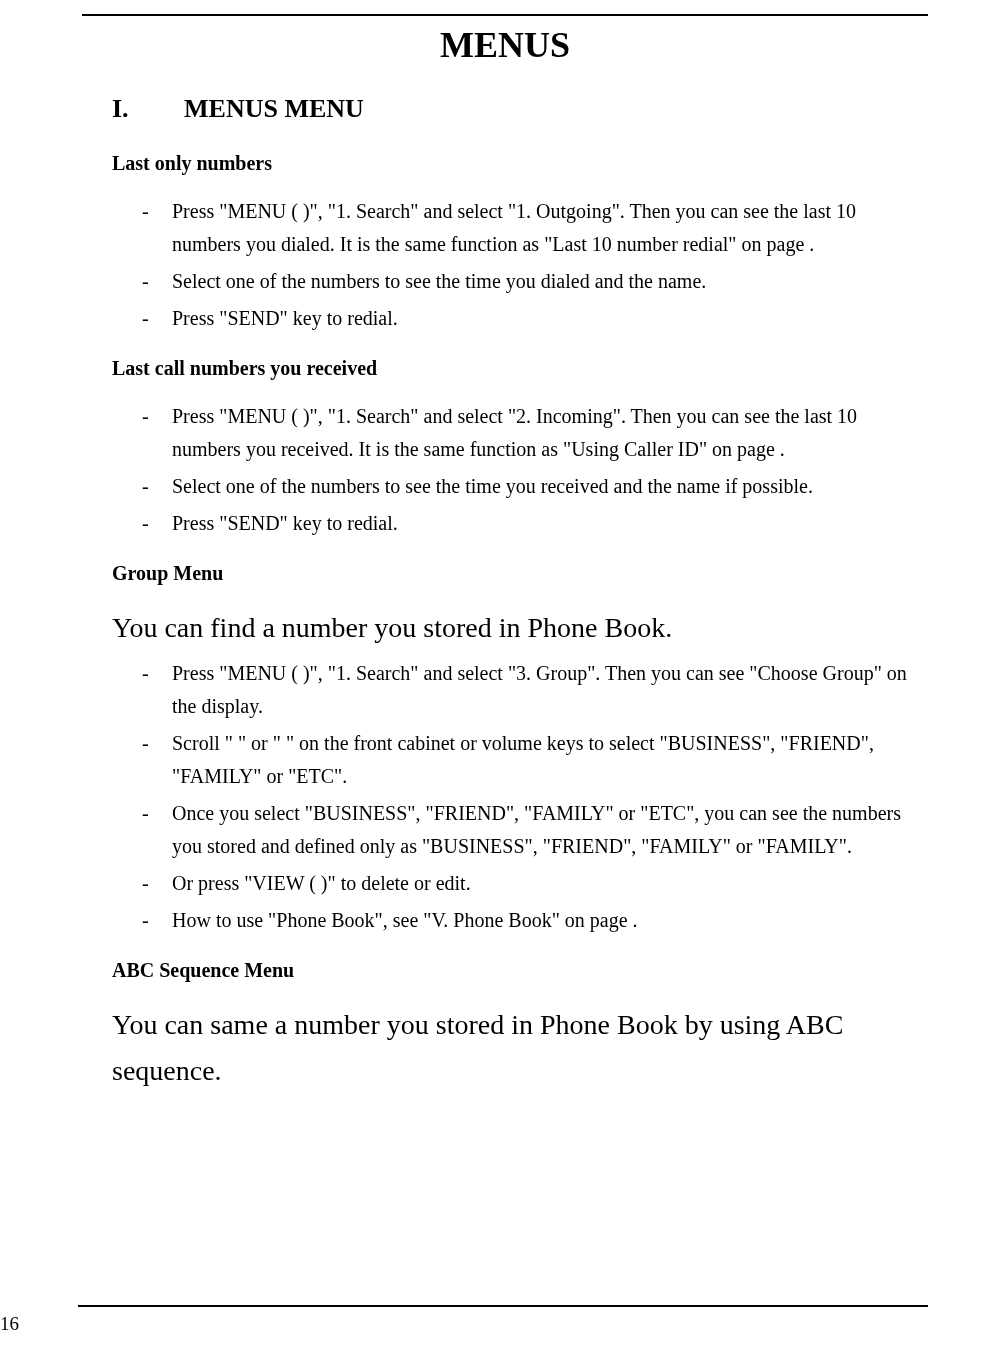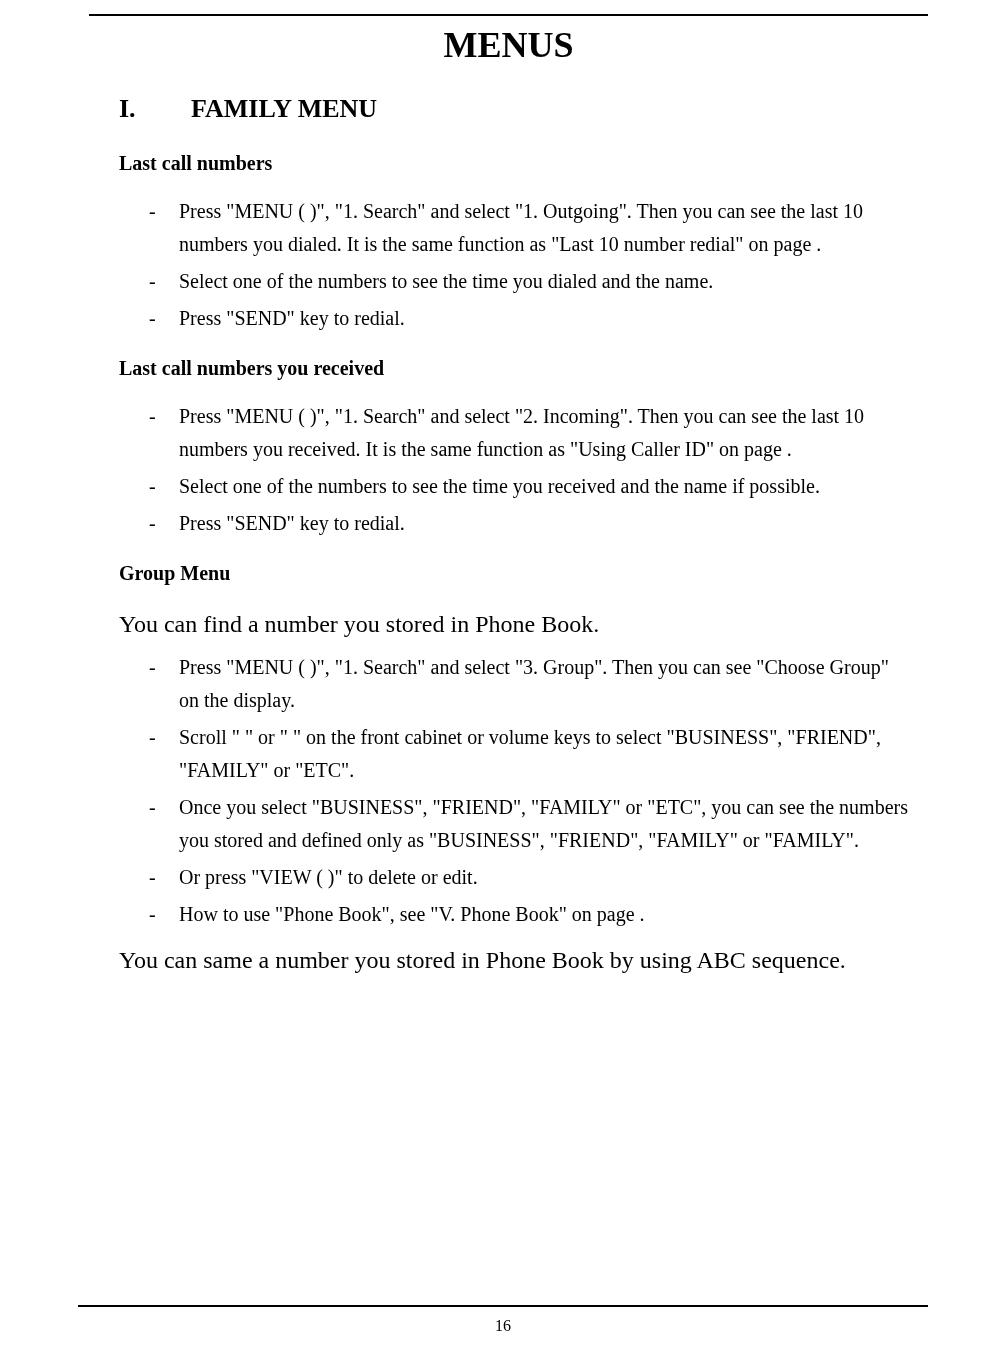--- a/index.html
+++ b/index.html
@@ -10,21 +10,21 @@
   body {
     width: 1006px;
     min-height: 1355px;
     font-family: "Times New Roman", Times, serif;
     color: #000;
     position: relative;
     box-sizing: border-box;
   }
   .page {
     box-sizing: border-box;
-    padding: 0 0 0 11px;
+    padding: 0 0 0 4px;
   }
   .top-rule {
     border-top: 2px solid #000;
     margin: 14px 78px 0 78px;
   }
   .title {
     text-align: center;
     font-size: 36px;
     font-weight: bold;
     margin: 8px 0 20px 0;
@@ -42,21 +42,21 @@
   .section-num {
     width: 72px;
     display: inline-block;
   }
   .subheading {
     font-weight: bold;
     font-size: 20px;
     margin: 22px 0 20px 0;
   }
   .intro {
-    font-size: 24px;
+    font-size: 28px;
     margin: 6px 0 6px 0;
     line-height: 1.65;
   }
   ul.dash {
     list-style: none;
     padding: 0;
     margin: 6px 0 10px 0;
   }
   ul.dash > li {
     position: relative;
@@ -74,41 +74,41 @@
     border-top: 2px solid #000;
     margin: 0 78px;
     position: absolute;
     left: 0; right: 0;
     bottom: 48px;
   }
   .page-number {
     position: absolute;
     bottom: 20px;
     left: 0; right: 0;
-    text-align: center;
-    font-size: 16px;
+    text-align: left;
+    font-size: 19px;
   }
 </style>
 </head>
 <body>
 
 <div class="page">
 
   <div class="top-rule"></div>
 
   <div class="title">MENUS</div>
 
   <div class="content">
 
     <div class="section-header">
       <span class="section-num">I.</span>
-      <span>FAMILY MENU</span>
+      <span>MENUS MENU</span>
     </div>
 
-    <div class="subheading">Last call numbers</div>
+    <div class="subheading">Last only numbers</div>
     <ul class="dash">
       <li>Press "MENU (  )", "1. Search" and select "1. Outgoing". Then you can see the last 10 numbers you dialed. It is the same function as "Last 10 number redial" on page   .</li>
       <li>Select one of the numbers to see the time you dialed and the name.</li>
       <li>Press "SEND" key to redial.</li>
     </ul>
 
     <div class="subheading">Last call numbers you received</div>
     <ul class="dash">
       <li>Press "MENU (  )", "1. Search" and select "2. Incoming". Then you can see the last 10 numbers you received. It is the same function as "Using Caller ID" on page   .</li>
       <li>Select one of the numbers to see the time you received and the name if possible.</li>
@@ -118,20 +118,21 @@
     <div class="subheading">Group Menu</div>
     <div class="intro">You can find a number you stored in Phone Book.</div>
     <ul class="dash">
       <li>Press "MENU (  )", "1. Search" and select "3. Group". Then you can see "Choose Group" on the display.</li>
       <li>Scroll "   " or "   " on the front cabinet or volume keys to select "BUSINESS", "FRIEND", "FAMILY" or "ETC".</li>
       <li>Once you select "BUSINESS", "FRIEND", "FAMILY" or "ETC", you can see the numbers you stored and defined only as "BUSINESS", "FRIEND", "FAMILY" or "FAMILY".</li>
       <li>Or press "VIEW (  )" to delete or edit.</li>
       <li>How to use "Phone Book", see "V. Phone Book" on page   .</li>
     </ul>
 
+    <div class="subheading">ABC Sequence Menu</div>
     <div class="intro">You can same a number you stored in Phone Book by using ABC sequence.</div>
 
   </div>
 
   <div class="bottom-rule"></div>
   <div class="page-number">16</div>
 
 </div>
 
 </body></html>

